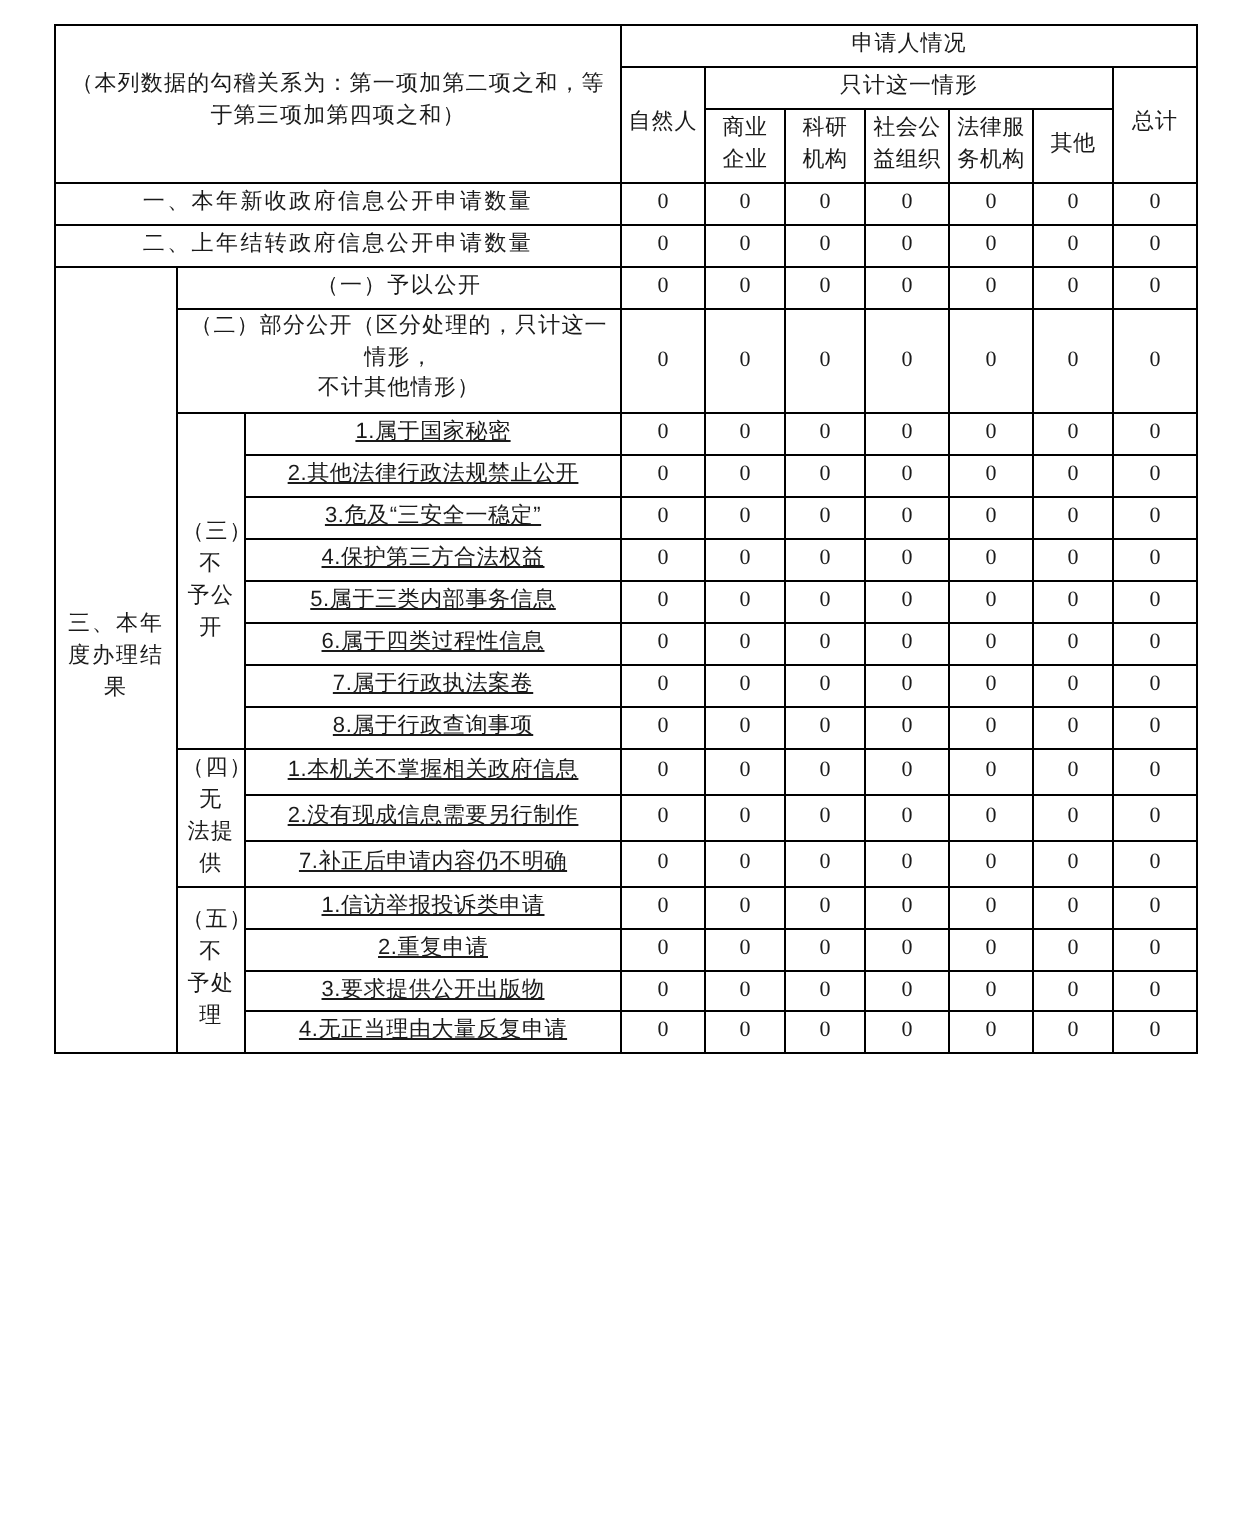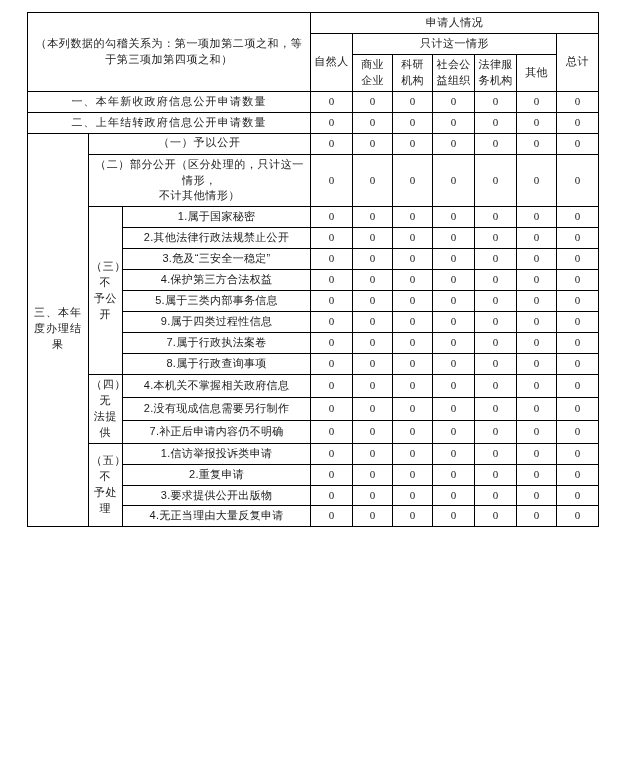--- a/index.html
+++ b/index.html
@@ -32,21 +32,21 @@
     border: 1px solid #000000;
     text-align: center;
     vertical-align: middle;
     font-size: 11px;
     line-height: 1.45;
     padding: 2px 2px;
     color: #1a1a1a;
   }
   
   td.note {
-    font-family: Liberation Sans, sans-serif;
+    font-family: Liberation Mono, monospace;
     font-size: 10.5px;
     line-height: 1.85;
     letter-spacing: 0.6px;
     padding: 6px 10px;
     color: #3a3a3a;
   }
   td.hdr {
     font-size: 11px;
     letter-spacing: 0.5px;
   }
@@ -57,25 +57,25 @@
   }
   
   td.section-label {
     font-size: 11.5px;
     letter-spacing: 1.2px;
     padding: 5px 2px;
   }
   td.sub-label {
     font-size: 11px;
     letter-spacing: 0.8px;
+    font-family: Liberation Serif, serif;
+    padding: 5px 4px;
+  }
+  td.sub-label-note {
     font-family: Liberation Mono, monospace;
-    padding: 5px 4px;
-  }
-  td.sub-label-note {
-    font-family: Liberation Serif, serif;
     font-size: 10.5px;
     line-height: 1.9;
     letter-spacing: 0.6px;
     color: #3a3a3a;
     padding: 4px 8px;
   }
   td.group-vert {
     font-family: Liberation Mono, monospace;
     font-size: 11px;
     line-height: 2.1;
@@ -87,20 +87,21 @@
     font-family: Liberation Serif, serif;
     font-size: 11px;
     line-height: 2.0;
     letter-spacing: 0.8px;
     padding: 2px 4px;
   }
   td.item {
     font-size: 11px;
     letter-spacing: 0.3px;
     padding: 6px 6px;
+    text-decoration: underline;
   }
   td.num {
     font-size: 11px;
     vertical-align: middle;
     padding-bottom: 9px;
     font-family: "Liberation Serif", serif;
   }
   td.num-mid {
     font-size: 11px;
     vertical-align: middle;
@@ -260,21 +261,21 @@
         <td class="item">5.属于三类内部事务信息</td>
         <td class="num">0</td>
         <td class="num">0</td>
         <td class="num">0</td>
         <td class="num">0</td>
         <td class="num">0</td>
         <td class="num">0</td>
         <td class="num">0</td>
       </tr>
       <tr>
-        <td class="item">9.属于四类过程性信息</td>
+        <td class="item">6.属于四类过程性信息</td>
         <td class="num">0</td>
         <td class="num">0</td>
         <td class="num">0</td>
         <td class="num">0</td>
         <td class="num">0</td>
         <td class="num">0</td>
         <td class="num">0</td>
       </tr>
       <tr>
         <td class="item">7.属于行政执法案卷</td>
@@ -295,21 +296,21 @@
         <td class="num">0</td>
         <td class="num">0</td>
         <td class="num">0</td>
       </tr>
 
       <tr>
         <td class="group-side" rowspan="3">
           <span>（四）无</span><br>
           <span>法提供</span>
         </td>
-        <td class="item">4.本机关不掌握相关政府信息</td>
+        <td class="item">1.本机关不掌握相关政府信息</td>
         <td class="num">0</td>
         <td class="num">0</td>
         <td class="num">0</td>
         <td class="num">0</td>
         <td class="num">0</td>
         <td class="num">0</td>
         <td class="num">0</td>
       </tr>
       <tr>
         <td class="item">2.没有现成信息需要另行制作</td>

